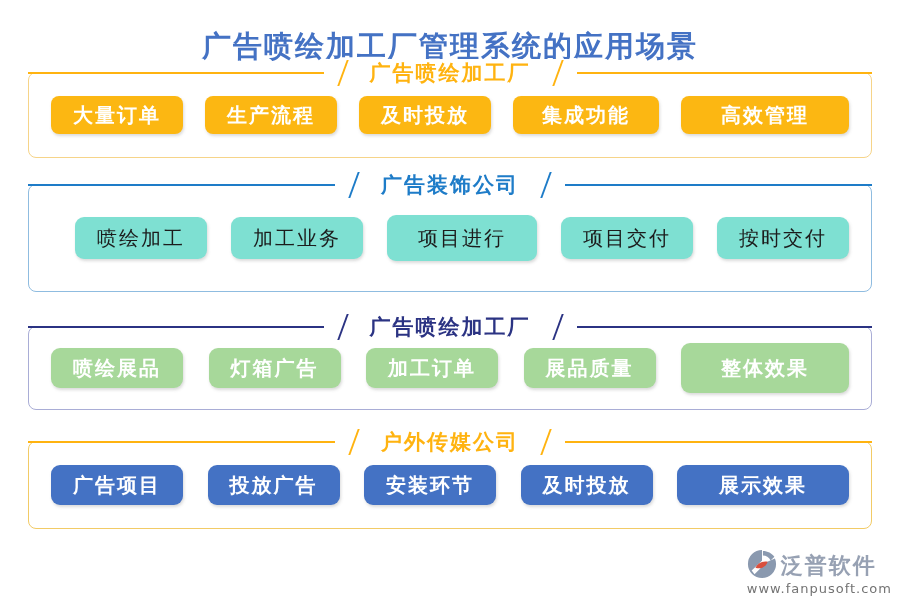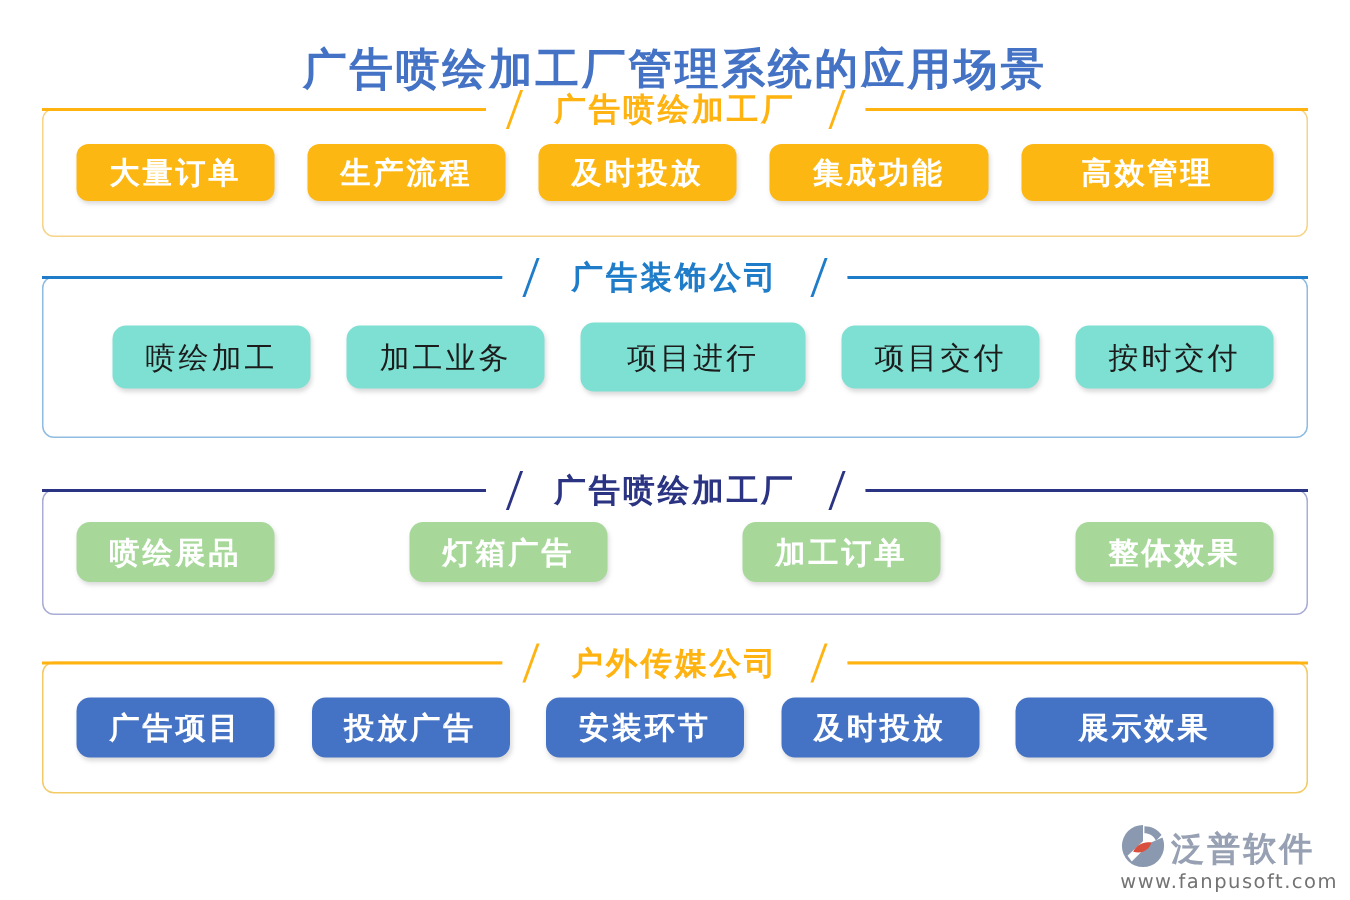--- a/index.html
+++ b/index.html
@@ -175,20 +175,21 @@
         <span class="head-inner">
           <i class="slash"></i>
           <span class="sec-title">广告喷绘加工厂</span>
           <i class="slash"></i>
         </span>
       </div>
       <div class="btn-row">
         <div class="btn">喷绘展品</div>
         <div class="btn">灯箱广告</div>
         <div class="btn">加工订单</div>
+        <div class="btn">展品质量</div>
         <div class="btn">整体效果</div>
       </div>
     </div>
   </div>
 
   <div class="section s3" style="--line: #FFB310; --border: #F2CB66; --btn-bg: #4472C4; --btn-fg: #FFFFFF;">
     <div class="sec-box">
       <div class="sec-head">
         <span class="head-inner">
           <i class="slash"></i>

